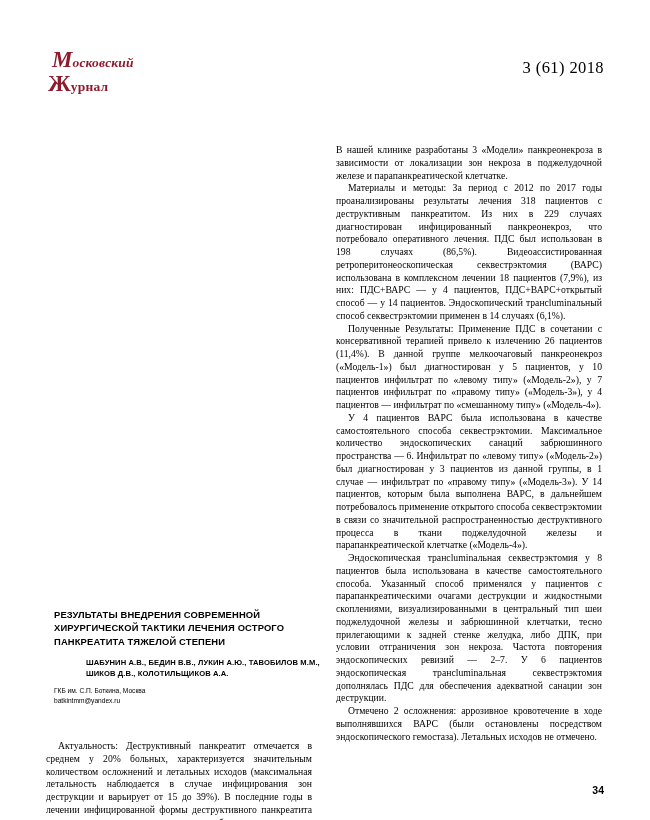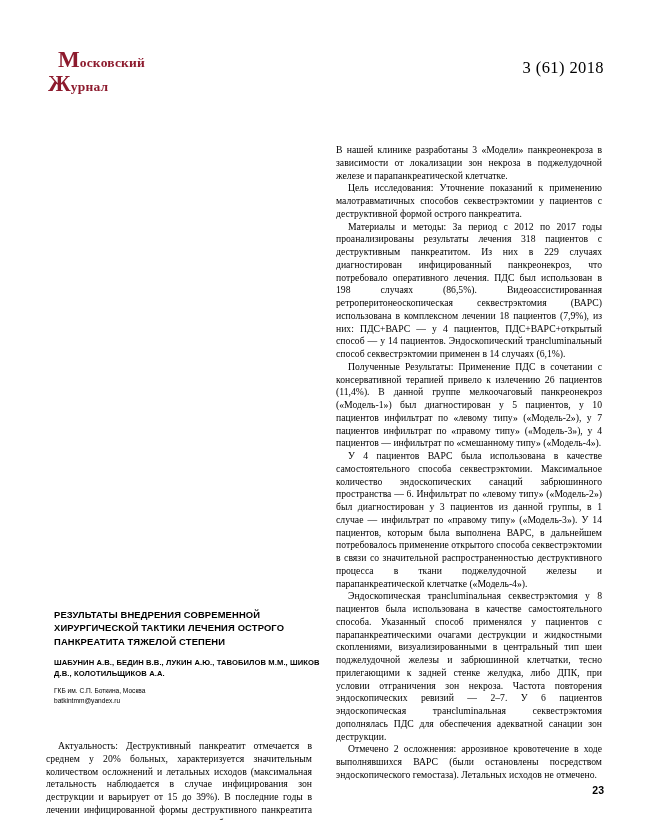--- a/index.html
+++ b/index.html
@@ -44,21 +44,21 @@
   .logo-line .cap {
     font-size: 23px;
     font-weight: bold;
     letter-spacing: 0px;
   }
   .logo-line .rest {
     font-size: 13.5px;
     font-weight: bold;
     letter-spacing: 0.2px;
   }
-  .logo-row1 { margin-left: 10px; }
+  .logo-row1 { margin-left: 4px; font-style: italic; }
   .logo-row2 { margin-top: 1px; margin-left: 4px; }
   .logo-row3 { margin-top: 1px; margin-left: 0px; }
 
   .issue {
     position: absolute;
     right: 0px;
     top: 14px;
     font-size: 16.5px;
     font-family: "Liberation Serif", serif;
     letter-spacing: 0.4px;
@@ -94,20 +94,21 @@
     text-transform: uppercase;
   }
   .authors {
     margin-top: 9px;
     font-family: "Liberation Sans", sans-serif;
     font-size: 7.6px;
     font-weight: bold;
     line-height: 1.45;
     letter-spacing: 0.1px;
     text-transform: uppercase;
+    margin-left: 32px;
   }
   .affil {
     margin-top: 7px;
     font-family: "Liberation Sans", sans-serif;
     font-size: 6.6px;
     line-height: 1.5;
     font-style: normal;
   }
   .email {
     font-family: "Liberation Sans", sans-serif;
@@ -170,25 +171,24 @@
         <div class="affil">ГКБ им. С.П. Боткина, Москва</div>
         <div class="email">batkintmm@yandex.ru</div>
       </div>
       <div class="body-left">
         <p class="t">Актуальность: Деструктивный панкреатит отмечается в среднем у 20% больных, характеризуется значительным количеством осложнений и летальных исходов (максимальная летальность наблюдается в случае инфицирования зон деструкции и варьирует от 15 до 39%). В последние годы в лечении инфицированной формы деструктивного панкреатита используются мини-инвазивные способы секвестрэктомии: пункционно-дренирующий (ПДС), эн-</p>
       </div>
     </div>
 
     <div class="col col-right">
       <p class="t">В нашей клинике разработаны 3 «Модели» панкреонекроза в зависимости от локализации зон некроза в поджелудочной железе и парапанкреатической клетчатке.</p>
-      <p class="t">Цель исследования: Уточнение показаний к применению малотравматичных способов секвестрэктомии у пациентов с деструктивной формой острого панкреатита.</p>
       <p class="t">Материалы и методы: За период с 2012 по 2017 годы проанализированы результаты лечения 318 пациентов с деструктивным панкреатитом. Из них в 229 случаях диагностирован инфицированный панкреонекроз, что потребовало оперативного лечения. ПДС был использован в 198 случаях (86,5%). Видеоассистированная ретроперитонеоскопическая секвестрэктомия (ВАРС) использована в комплексном лечении 18 пациентов (7,9%), из них: ПДС+ВАРС — у 4 пациентов, ПДС+ВАРС+открытый способ — у 14 пациентов. Эндоскопический трансluminальный способ секвестрэктомии применен в 14 случаях (6,1%).</p>
       <p class="t">Полученные Результаты: Применение ПДС в сочетании с консервативной терапией привело к излечению 26 пациентов (11,4%). В данной группе мелкоочаговый панкреонекроз («Модель-1») был диагностирован у 5 пациентов, у 10 пациентов инфильтрат по «левому типу» («Модель-2»), у 7 пациентов инфильтрат по «правому типу» («Модель-3»), у 4 пациентов — инфильтрат по «смешанному типу» («Модель-4»).</p>
       <p class="t">У 4 пациентов ВАРС была использована в качестве самостоятельного способа секвестрэктомии. Максимальное количество эндоскопических санаций забрюшинного пространства — 6. Инфильтрат по «левому типу» («Модель-2») был диагностирован у 3 пациентов из данной группы, в 1 случае — инфильтрат по «правому типу» («Модель-3»). У 14 пациентов, которым была выполнена ВАРС, в дальнейшем потребовалось применение открытого способа секвестрэктомии в связи со значительной распространенностью деструктивного процесса в ткани поджелудочной железы и парапанкреатической клетчатке («Модель-4»).</p>
       <p class="t">Эндоскопическая трансluminальная секвестрэктомия у 8 пациентов была использована в качестве самостоятельного способа. Указанный способ применялся у пациентов с парапанкреатическими очагами деструкции и жидкостными скоплениями, визуализированными в центральный тип шеи поджелудочной железы и забрюшинной клетчатки, тесно прилегающими к задней стенке желудка, либо ДПК, при условии отграничения зон некроза. Частота повторения эндоскопических ревизий — 2–7. У 6 пациентов эндоскопическая трансluminальная секвестрэктомия дополнялась ПДС для обеспечения адекватной санации зон деструкции.</p>
       <p class="t">Отмечено 2 осложнения: аррозивное кровотечение в ходе выполнявшихся ВАРС (были остановлены посредством эндоскопического гемостаза). Летальных исходов не отмечено.</p>
 
     </div>
 
   </div>
 
-  <div class="page-num">23</div>
+  <div class="page-num">34</div>
 </div>
 
 </body></html>

